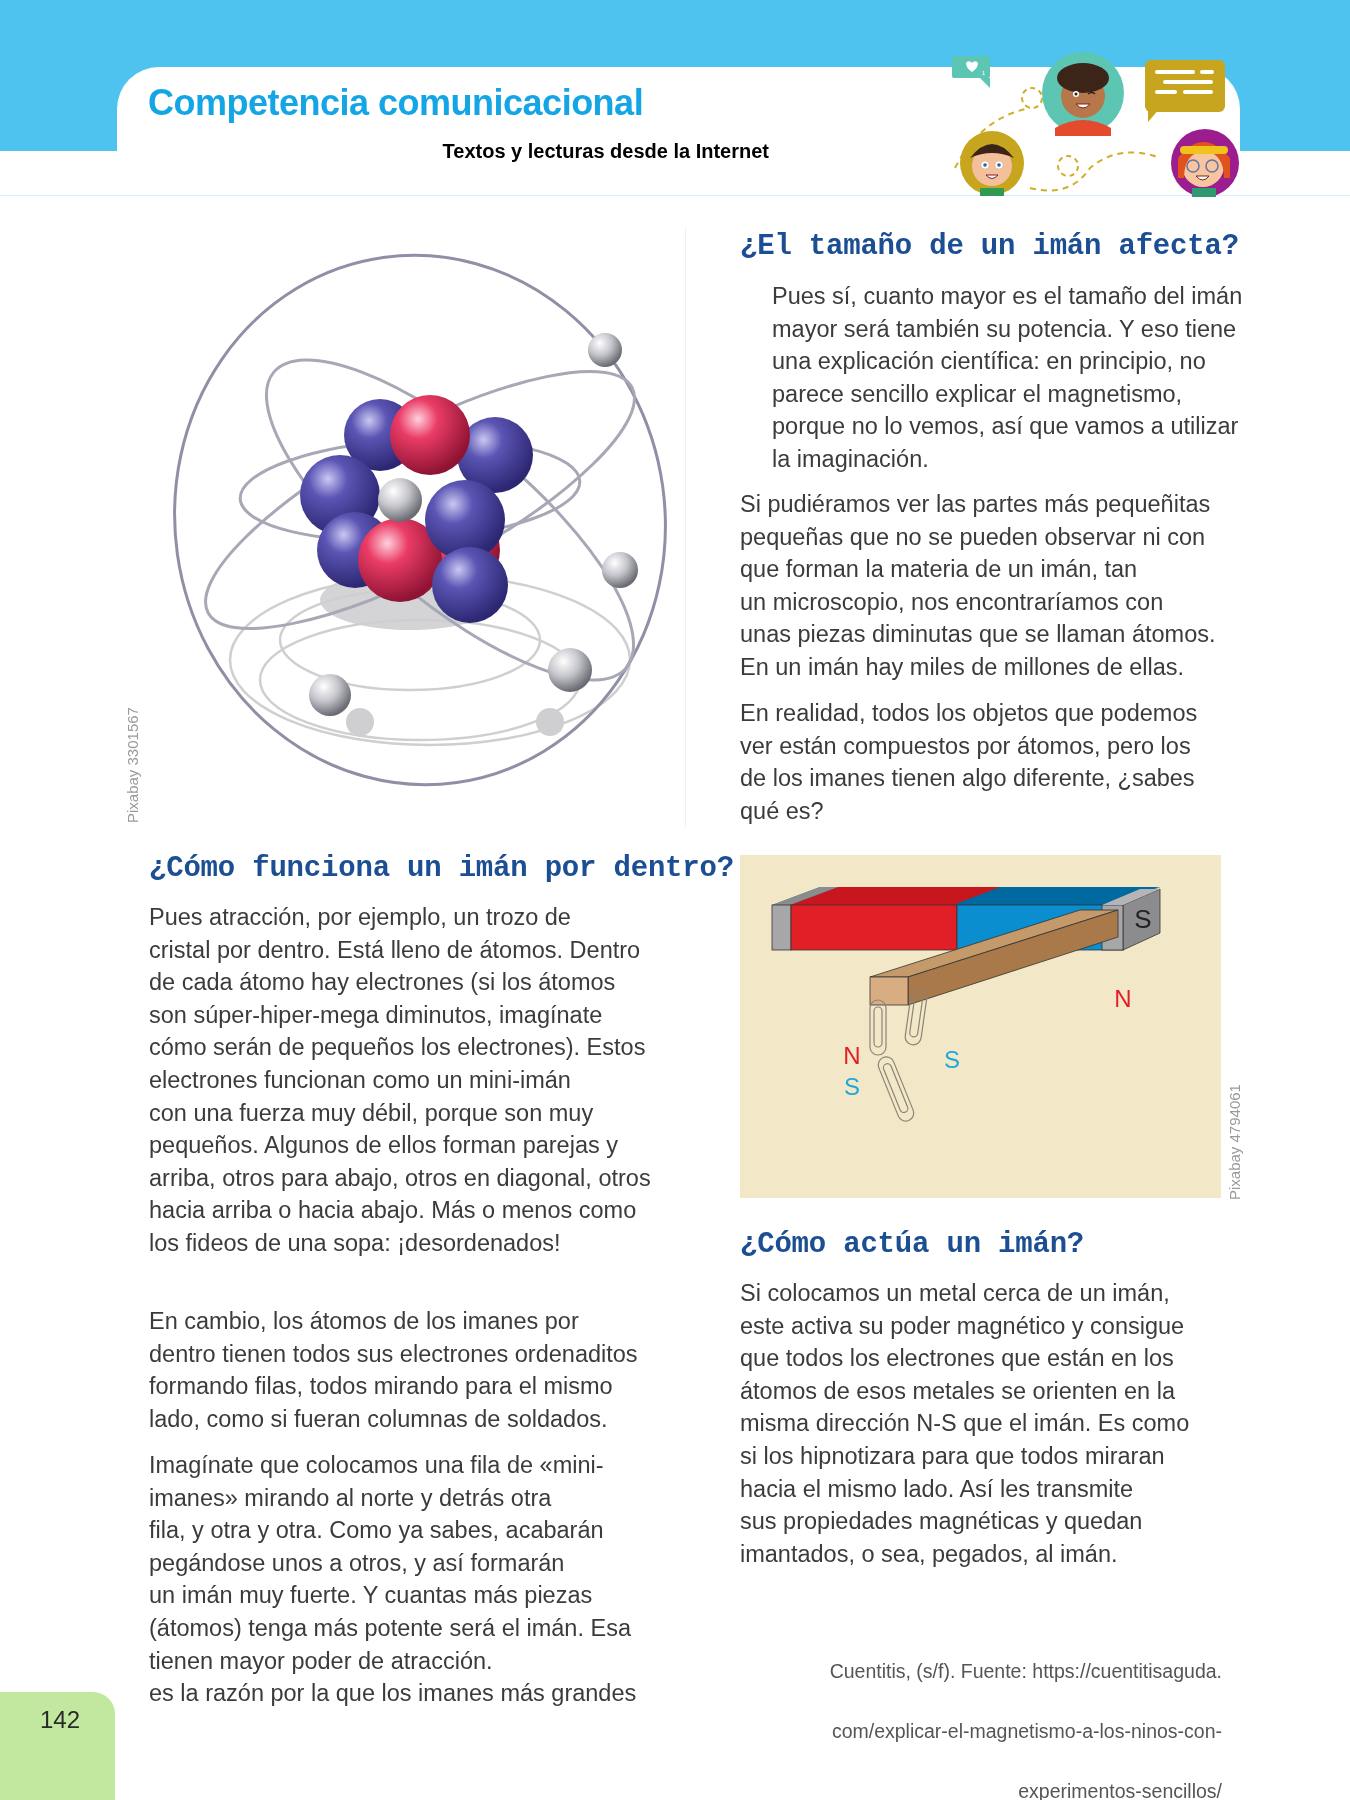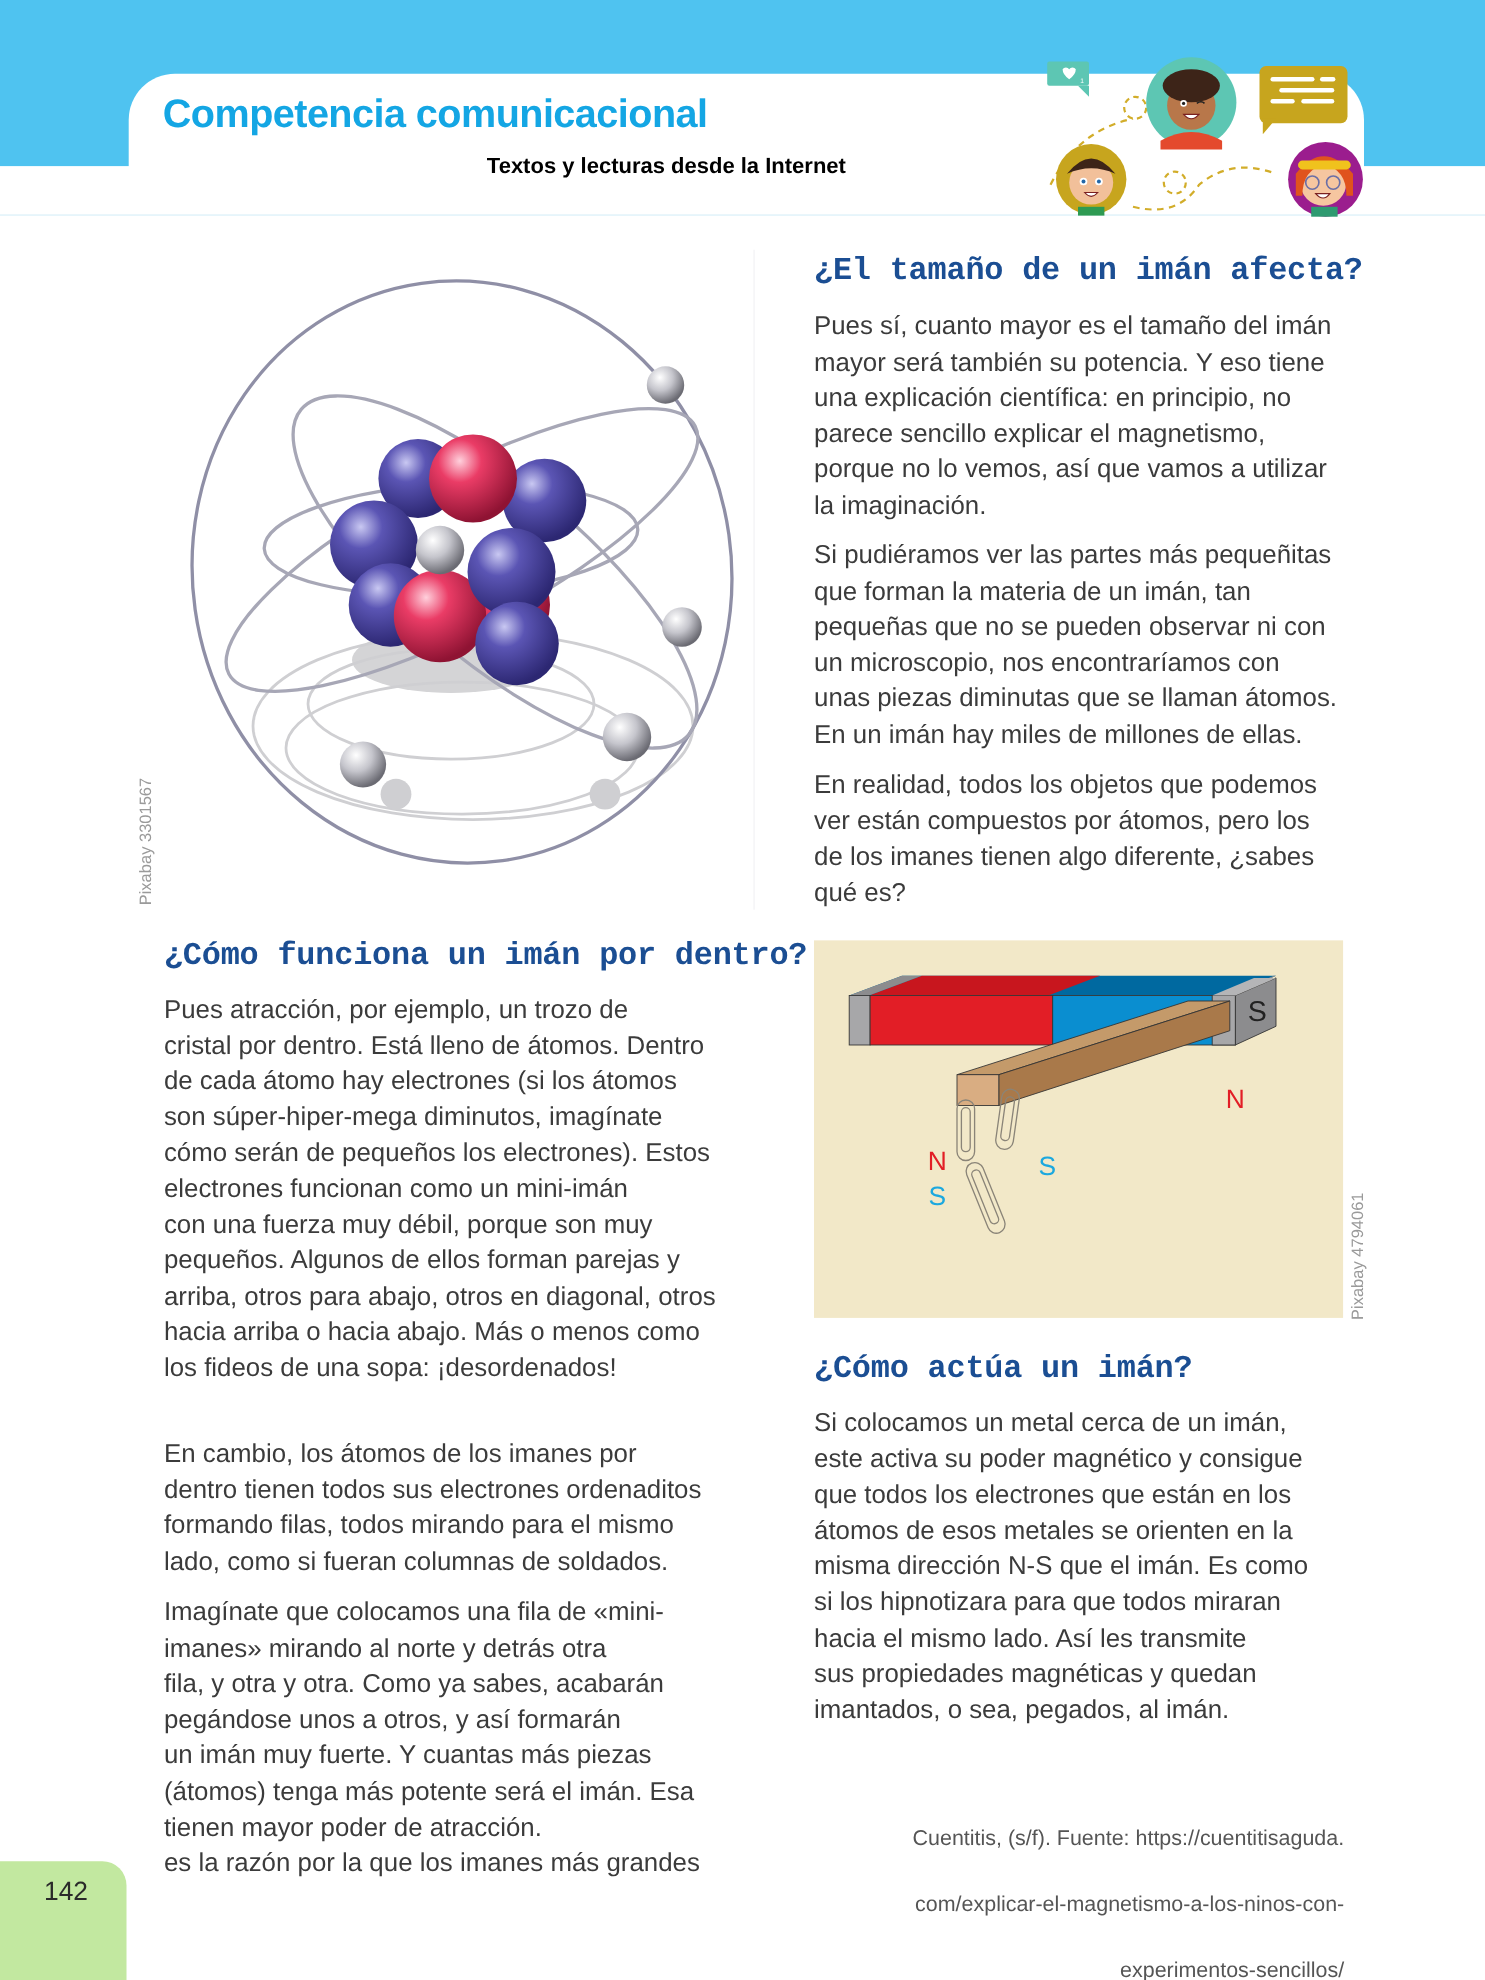--- a/index.html
+++ b/index.html
@@ -188,33 +188,33 @@
   <span>fila, y otra y otra. Como ya sabes, acabarán</span>
   <span>pegándose unos a otros, y así formarán</span>
   <span>un imán muy fuerte. Y cuantas más piezas</span>
   <span>(átomos) tenga más potente será el imán. Esa</span>
   <span>tienen mayor poder de atracción.</span>
   <span>es la razón por la que los imanes más grandes</span>
 </div>
 
 <h2 style="left:740px; top:230px;">¿El tamaño de un imán afecta?</h2>
 
-<div class="para" style="left:740px; top:280px;">
+<div class="para" style="left:772px; top:280px;">
   <span>Pues sí, cuanto mayor es el tamaño del imán</span>
   <span>mayor será también su potencia. Y eso tiene</span>
   <span>una explicación científica: en principio, no</span>
   <span>parece sencillo explicar el magnetismo,</span>
   <span>porque no lo vemos, así que vamos a utilizar</span>
   <span>la imaginación.</span>
 </div>
 
 <div class="para" style="left:740px; top:488px;">
   <span>Si pudiéramos ver las partes más pequeñitas</span>
+  <span>pequeñas que no se pueden observar ni con</span>
   <span>que forman la materia de un imán, tan</span>
-  <span>pequeñas que no se pueden observar ni con</span>
   <span>un microscopio, nos encontraríamos con</span>
   <span>unas piezas diminutas que se llaman átomos.</span>
   <span>En un imán hay miles de millones de ellas.</span>
 </div>
 
 <div class="para" style="left:740px; top:697px;">
   <span>En realidad, todos los objetos que podemos</span>
   <span>ver están compuestos por átomos, pero los</span>
   <span>de los imanes tienen algo diferente, ¿sabes</span>
   <span>qué es?</span>

